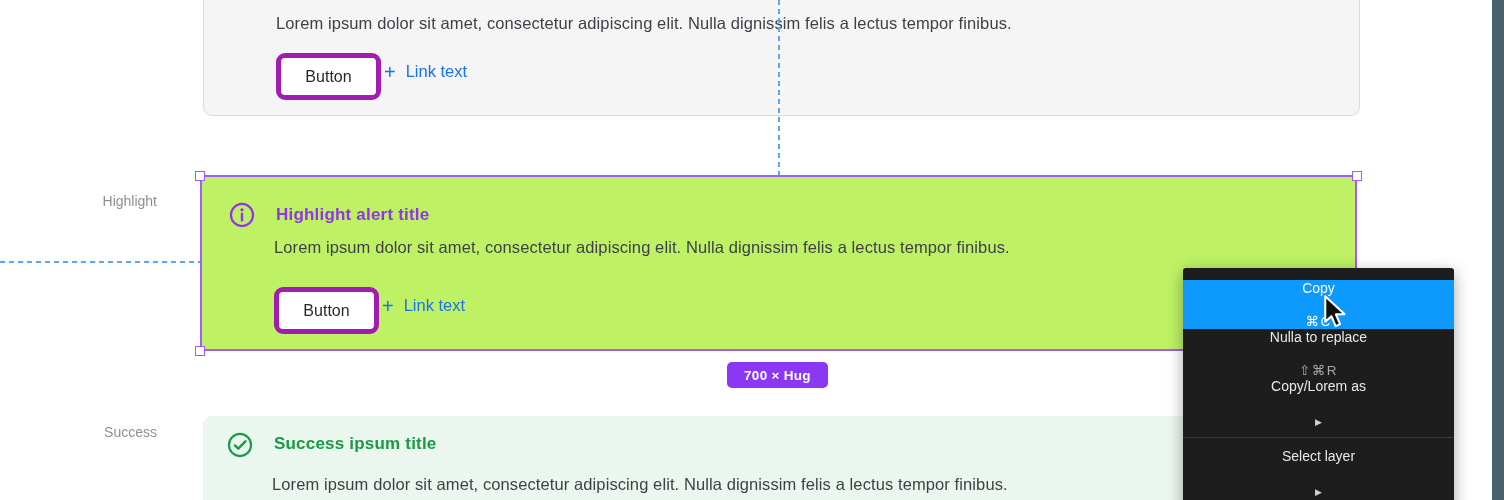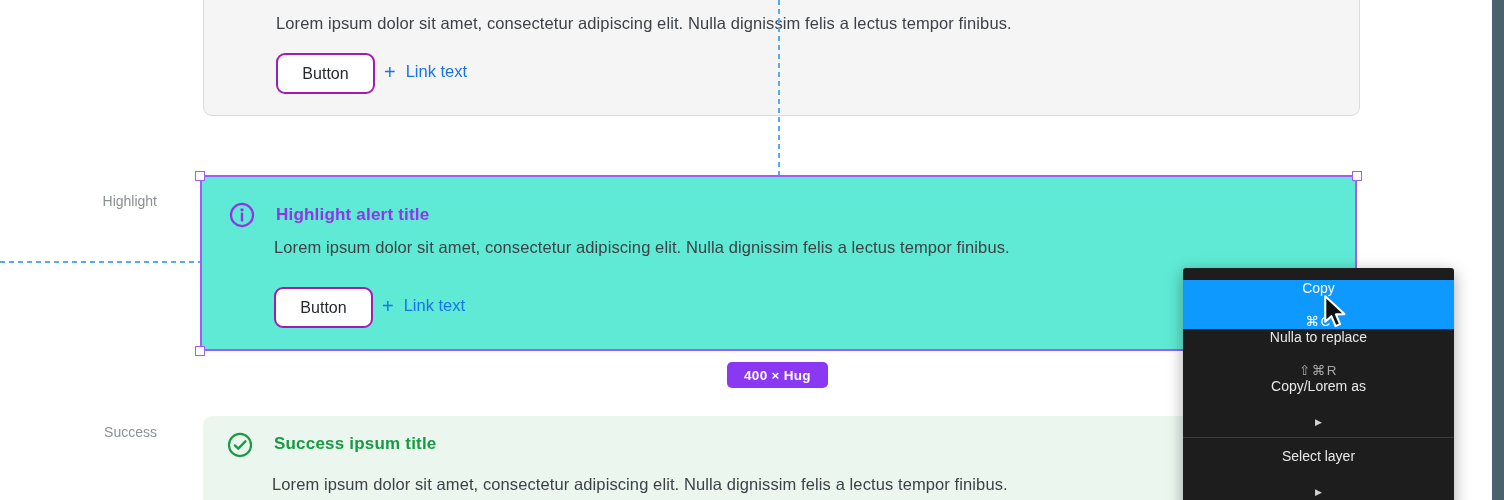--- a/index.html
+++ b/index.html
@@ -9,36 +9,36 @@
     -webkit-font-smoothing:antialiased;
   }
   
   .card{position:absolute;box-sizing:border-box;}
   .card-default{
     left:203px;top:-60px;width:1157px;height:176px;
     background:#f5f5f6;border:1px solid #d9dbde;border-radius:9px;
   }
   .card-highlight{
     left:200px;top:175px;width:1157px;height:176px;
-    background:#5eead4;border:2px solid #a15df5;border-radius:1px;
+    background:#bef264;border:2px solid #a15df5;border-radius:1px;
   }
   .card-success{
     left:203px;top:416px;width:1154px;height:160px;
     background:#ebf6ef;border-radius:9px;
   }
   .alert-title{
     position:absolute;left:74px;font-size:17px;font-weight:bold;letter-spacing:.2px;white-space:nowrap;
   }
   .alert-body{
     position:absolute;left:72px;font-size:16.5px;color:#3e4247;letter-spacing:.1px;white-space:nowrap;
   }
   .alert-icon{position:absolute;left:27px;width:26px;height:26px;}
   .btn{
     position:absolute;left:72px;width:95px;height:37px;
-    background:#ffffff;border:2px solid #a21caf;border-radius:9px;
+    background:#ffffff;border:5px solid #a21caf;border-radius:9px;
     font-size:16px;font-weight:500;color:#26292c;
     display:flex;align-items:center;justify-content:center;cursor:default;
   }
   .link{
     position:absolute;left:180px;height:37px;display:flex;align-items:center;gap:10px;
     color:#1a73e8;font-size:16.5px;font-weight:500;white-space:nowrap;
   }
   .link .plus{font-size:20px;font-weight:400;line-height:1;}
   
   .side-label{
@@ -121,21 +121,21 @@
       <span class="plus">+</span>
       <span>Link text</span>
     </div>
   </div>
 
   <div class="handle" style="left:195px;top:171px;"></div>
   <div class="handle" style="left:1352px;top:171px;"></div>
   <div class="handle" style="left:195px;top:346px;"></div>
   <div class="handle" style="left:1352px;top:346px;"></div>
 
-  <div class="size-badge">400 × Hug</div>
+  <div class="size-badge">700 × Hug</div>
 
   <div class="card card-success">
     <svg class="alert-icon" style="top:16px;left:24px;" viewBox="0 0 24 24">
       <circle cx="12" cy="12" r="10.2" fill="none" stroke="#179b43" stroke-width="2"></circle>
       <path d="M7.3 12.4 l3.1 3 L17 8.6" fill="none" stroke="#179b43" stroke-width="2.2" stroke-linecap="round" stroke-linejoin="round"></path>
     </svg>
     <div class="alert-title ok-green" style="top:18px;left:71px;">Success ipsum title</div>
     <div class="alert-body" style="top:59px;left:69px;">Lorem ipsum dolor sit amet, consectetur adipiscing elit. Nulla dignissim felis a lectus tempor finibus.</div>
   </div>
 

